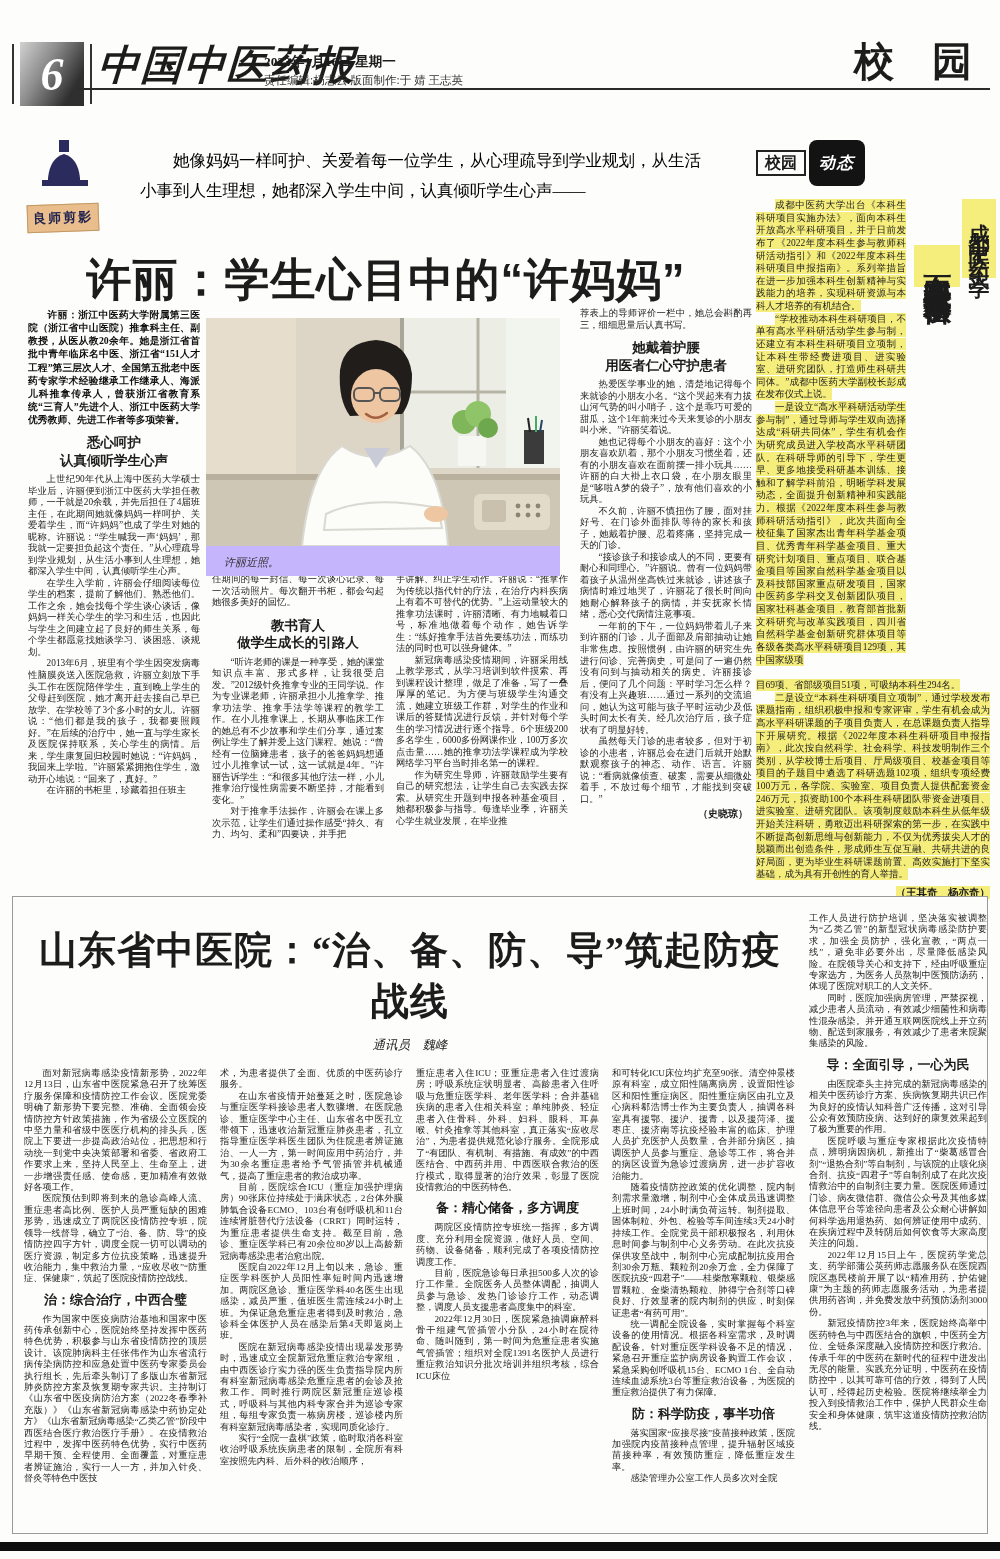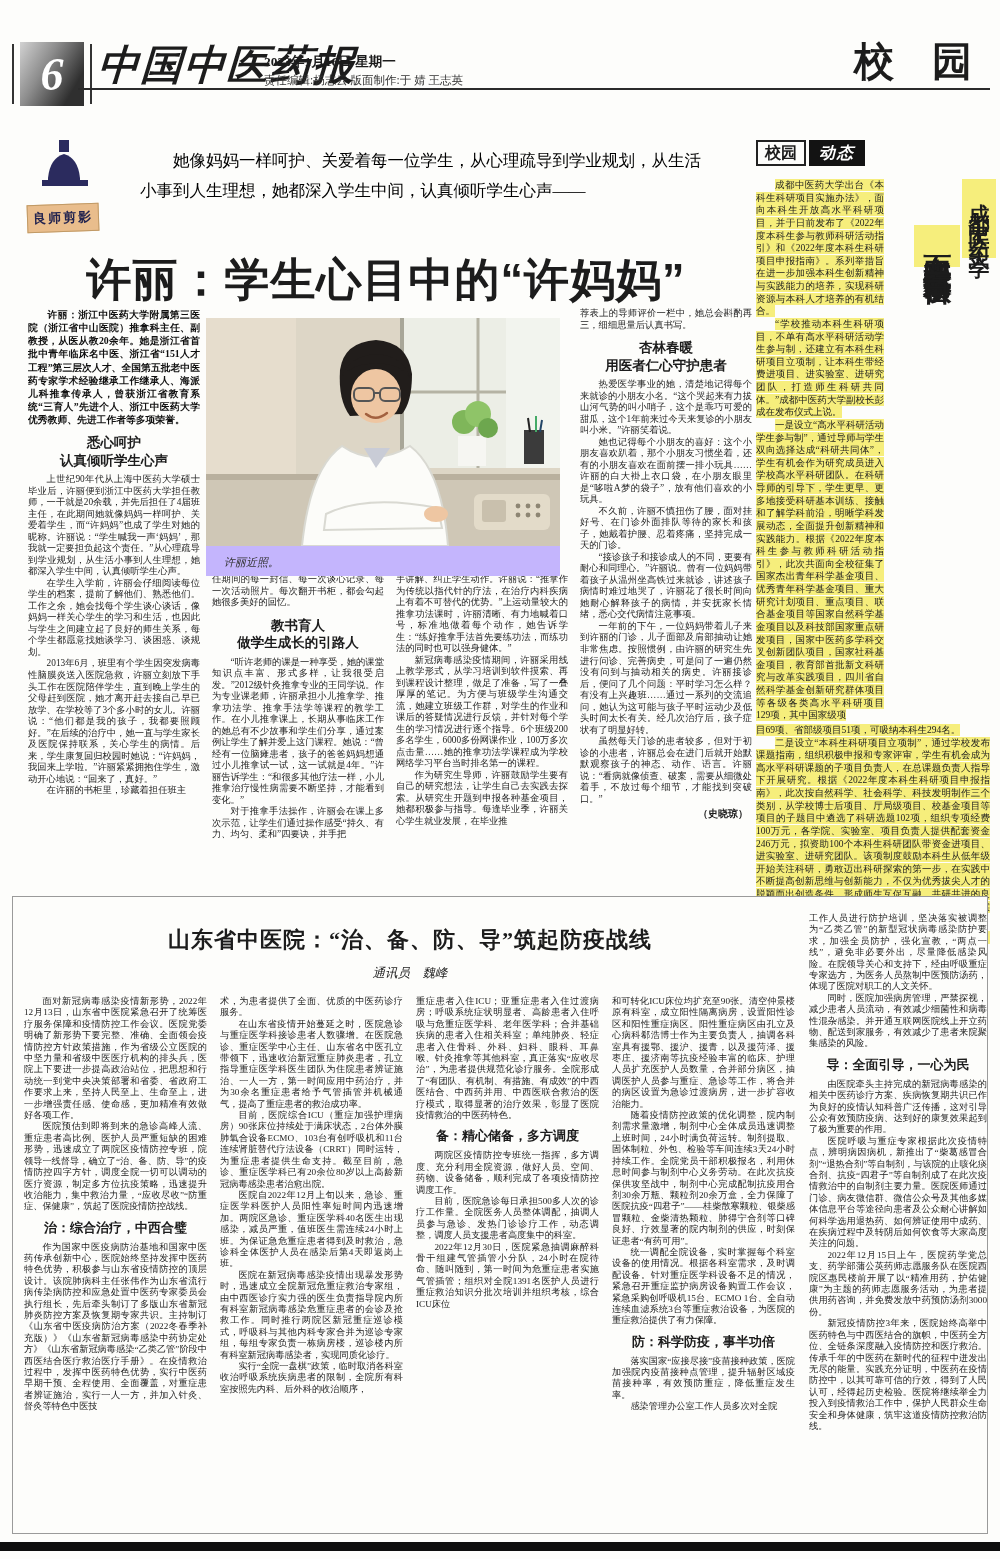--- a/index.html
+++ b/index.html
@@ -60,24 +60,24 @@
     line-height:1.3;margin:8px 0 5px;text-align:center;white-space:pre-line;
   }
   .sign{font-weight:bold;font-size:10px;text-align:right;padding-right:4px;margin-top:2px;}
 
   
   .sidebar{position:absolute;left:756px;top:140px;width:234px;height:750px;}
   .sb-tags{display:flex;gap:3px;align-items:center;margin-bottom:13px;}
   .tag-campus{border:2px solid #222;font-weight:bold;font-size:16px;padding:0 7px;line-height:22px;}
   .tag-dyn{
     background:#131313;color:#fff;font-style:italic;font-weight:bold;font-size:16px;
-    padding:2px 10px;line-height:22px;letter-spacing:2px;
+    padding:12px 10px;line-height:22px;letter-spacing:2px;border-radius:8px;
   }
   .sb-body{position:relative;}
-  .sb-narrow{width:128px;min-height:478px;}
+  .sb-narrow{width:150px;min-height:478px;}
   .sb-wide{width:234px;margin-top:2px;}
   .sidebar .para{font-size:9.5px;line-height:1.33;}
   .hl{background:#f6ee7c;padding:1px 0;-webkit-box-decoration-break:clone;box-decoration-break:clone;}
   .vert-kicker{
     position:absolute;left:206px;top:0;writing-mode:vertical-rl;text-orientation:upright;
     font-size:21px;letter-spacing:9px;background:#f6ee7c;padding:8px 3px;font-weight:bold;
     font-family:"Liberation Serif",serif;
   }
   .vert-headline{
     position:absolute;left:158px;top:46px;writing-mode:vertical-rl;text-orientation:upright;
@@ -86,21 +86,21 @@
   }
   .sb-byline{margin-top:5px;text-align:right;font-weight:bold;font-size:10.5px;}
 
   
   .bottom-box{
     position:absolute;left:12px;top:896px;width:974px;height:636px;
     border:1px solid #9a9a9a;background:#fdfdfb;
   }
   .bottom-left{position:absolute;left:11px;top:12px;width:772px;}
   .bt-title{
-    text-align:center;font-family:"Liberation Serif",serif;font-weight:900;font-size:22px;
+    text-align:center;font-family:"Liberation Serif",serif;font-weight:900;font-size:38px;
     letter-spacing:1px;margin-top:16px;
   }
   .bt-byline{text-align:center;font-style:italic;font-size:12.5px;margin-top:10px;}
   .bottom-cols{display:flex;gap:13px;margin-top:14px;}
   .bcol{width:183px;height:488px;overflow:hidden;}
   .bottom-box .para{font-size:9.2px;line-height:1.24;}
   .bottom-box .subhead{font-size:13px;margin:7px 0 5px;}
   .bcol5{position:absolute;left:796px;top:16px;width:178px;height:600px;overflow:hidden;}
 
   .footer-band{position:absolute;left:0;top:1542px;width:1000px;height:9px;background:#0e0e0e;}
@@ -149,21 +149,21 @@
       <p class="para">“听许老师的课是一种享受，她的课堂知识点丰富、形式多样，让我很受启发。”2012级针灸推拿专业的王同学说。作为专业课老师，许丽承担小儿推拿学、推拿功法学、推拿手法学等课程的教学工作。在小儿推拿课上，长期从事临床工作的她总有不少故事和学生们分享，通过案例让学生了解并爱上这门课程。她说：“曾经有一位脑瘫患者，孩子的爸爸妈妈想通过小儿推拿试一试，这一试就是4年。”许丽告诉学生：“和很多其他疗法一样，小儿推拿治疗慢性病需要不断坚持，才能看到变化。”</p>
       <p class="para">对于推拿手法操作，许丽会在课上多次示范，让学生们通过操作感受“持久、有力、均匀、柔和”四要诀，并手把</p>
     </div>
   <div class="mcol pad-photo">
       <p class="para cont">手讲解、纠正学生动作。许丽说：“推拿作为传统以指代针的疗法，在治疗内科疾病上有着不可替代的优势。”上运动量较大的推拿功法课时，许丽清晰、有力地喊着口号，标准地做着每个动作，她告诉学生：“练好推拿手法首先要练功法，而练功法的同时也可以强身健体。”</p>
       <p class="para">新冠病毒感染疫情期间，许丽采用线上教学形式，从学习培训到软件摸索、再到课程设计整理，做足了准备，写了一叠厚厚的笔记。为方便与班级学生沟通交流，她建立班级工作群，对学生的作业和课后的答疑情况进行反馈，并针对每个学生的学习情况进行逐个指导。6个班级200多名学生，6000多份网课作业，100万多次点击量……她的推拿功法学课程成为学校网络学习平台当时排名第一的课程。</p>
       <p class="para">作为研究生导师，许丽鼓励学生要有自己的研究想法，让学生自己去实践去探索。从研究生开题到申报各种基金项目，她都积极参与指导。每逢毕业季，许丽关心学生就业发展，在毕业推</p>
     </div>
   <div class="mcol">
       <p class="para cont">荐表上的导师评价一栏中，她总会斟酌再三，细细思量后认真书写。</p>
-      <div class="subhead">杏林春暖
+      <div class="subhead">她戴着护腰
 用医者仁心守护患者</div>
       <p class="para">热爱医学事业的她，清楚地记得每个来就诊的小朋友小名。“这个哭起来有力拔山河气势的叫小哨子，这个是乖巧可爱的甜瓜，这个1年前来过今天来复诊的小朋友叫小米。”许丽笑着说。</p>
       <p class="para">她也记得每个小朋友的喜好：这个小朋友喜欢趴着，那个小朋友习惯坐着，还有的小朋友喜欢在面前摆一排小玩具……许丽的白大褂上衣口袋，在小朋友眼里是“哆啦A梦的袋子”，放有他们喜欢的小玩具。</p>
       <p class="para">不久前，许丽不慎扭伤了腰，面对挂好号、在门诊外面排队等待的家长和孩子，她戴着护腰、忍着疼痛，坚持完成一天的门诊。</p>
       <p class="para">“接诊孩子和接诊成人的不同，更要有耐心和同理心。”许丽说。曾有一位妈妈带着孩子从温州坐高铁过来就诊，讲述孩子病情时难过地哭了，许丽花了很长时间向她耐心解释孩子的病情，并安抚家长情绪，悉心交代病情注意事项。</p>
       <p class="para">一年前的下午，一位妈妈带着儿子来到许丽的门诊，儿子面部及肩部抽动让她非常焦虑。按照惯例，由许丽的研究生先进行问诊、完善病史，可是问了一遍仍然没有问到与抽动相关的病史。许丽接诊后，便问了几个问题：平时学习怎么样？有没有上兴趣班……通过一系列的交流追问，她认为这可能与孩子平时运动少及低头时间太长有关。经几次治疗后，孩子症状有了明显好转。</p>
       <p class="para">虽然每天门诊的患者较多，但对于初诊的小患者，许丽总会在进门后就开始默默观察孩子的神态、动作、语言。许丽说：“看病就像侦查、破案，需要从细微处着手，不放过每个细节，才能找到突破口。”</p>
       <div class="sign">（史晓琼）</div>
     </div>
 

